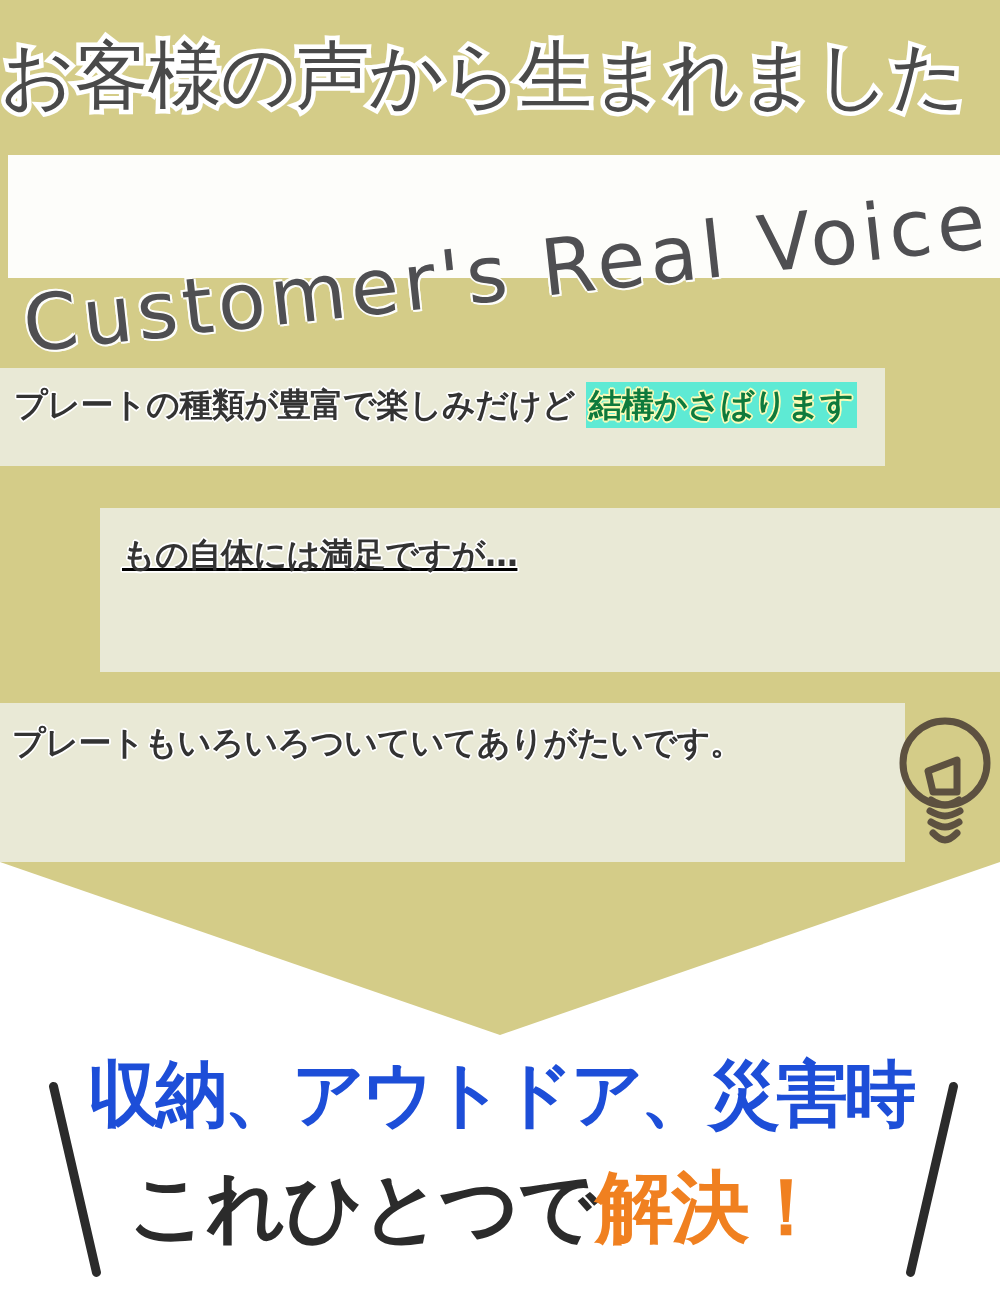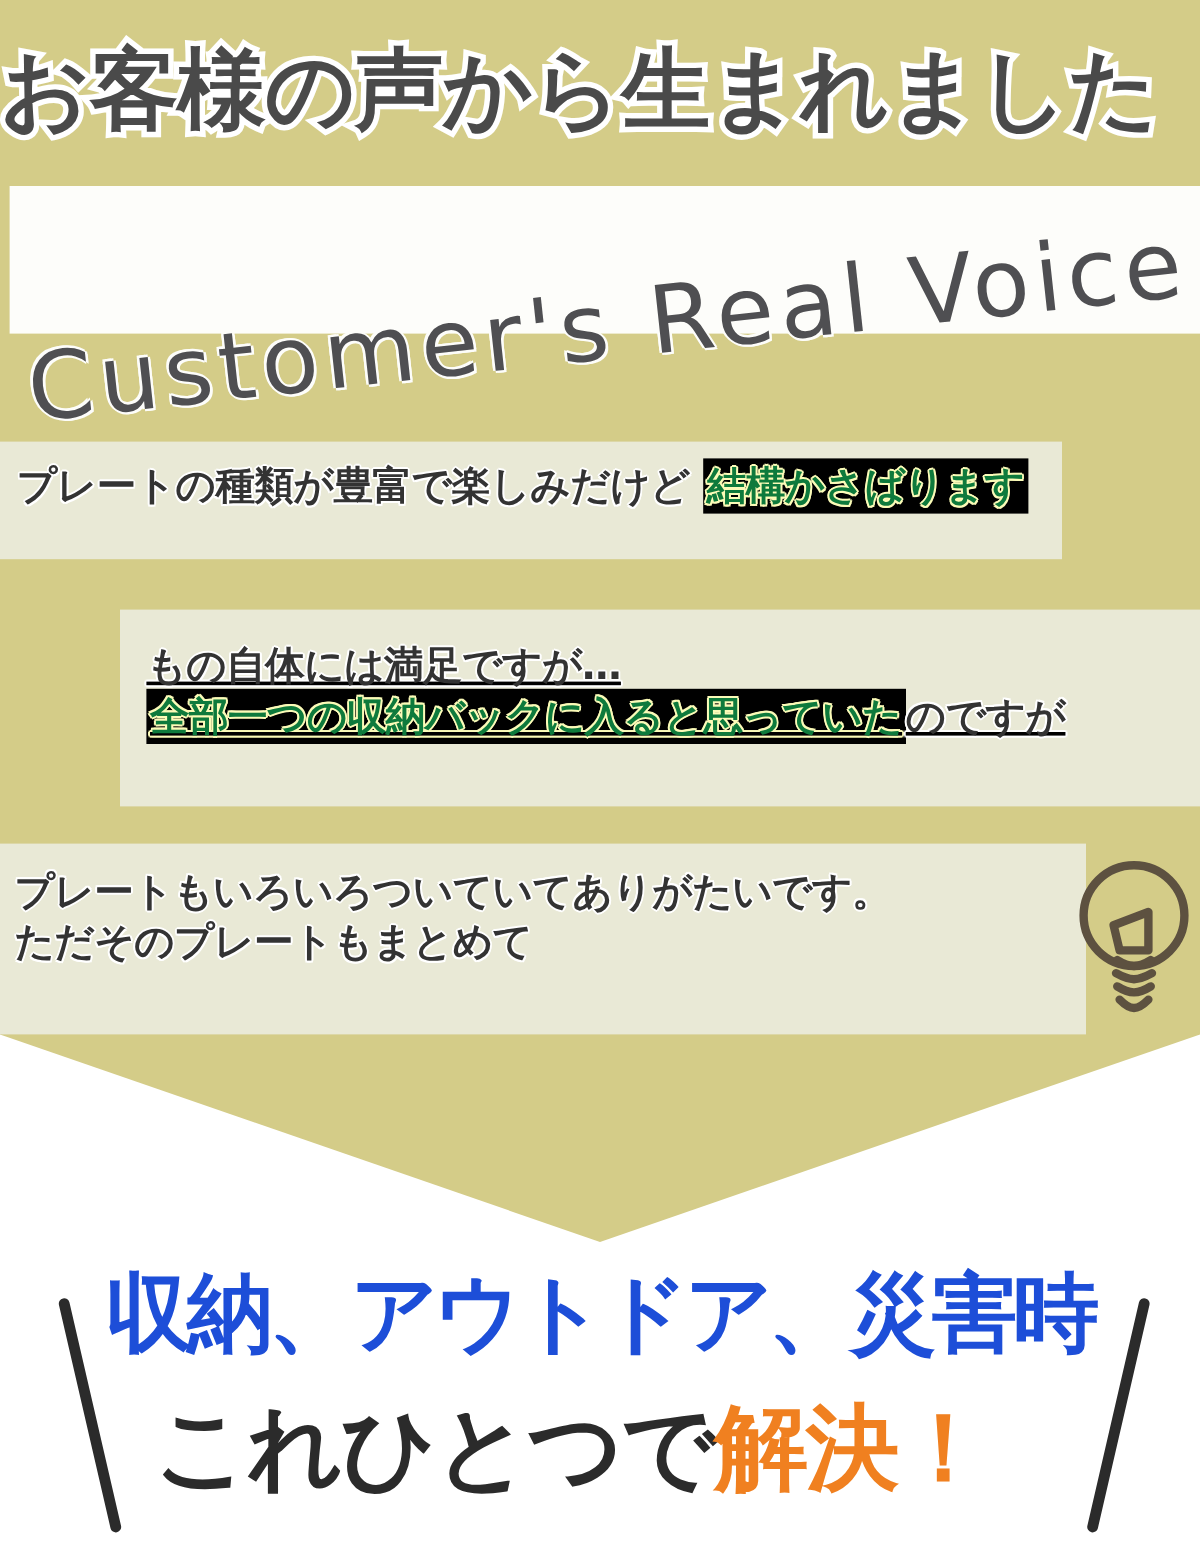--- a/index.html
+++ b/index.html
@@ -23,21 +23,21 @@
   }
 
   
   #headline {
     position:absolute;
     left:0; top:38px;
     width:800px;
     text-align:left;
     z-index:5;
     font-size:74px;
-    font-weight:bold;
+    font-weight:normal;
     color:#4a4a4a;
     letter-spacing:-1px;
     line-height:1.0;
     white-space:nowrap;
     -webkit-text-stroke:9px #ffffff;
     paint-order:stroke fill;
     text-shadow:0 0 1px #ffffff;
   }
 
   
@@ -93,21 +93,21 @@
     line-height:1.26;
     white-space:nowrap;
     letter-spacing:-0.5px;
     text-shadow:
       1.6px 0 0 #ffffff, -1.6px 0 0 #ffffff,
       0 1.6px 0 #ffffff, 0 -1.6px 0 #ffffff,
       1.2px 1.2px 0 #ffffff, -1.2px -1.2px 0 #ffffff,
       1.2px -1.2px 0 #ffffff, -1.2px 1.2px 0 #ffffff;
   }
   .hl {
-    background:#000000;
+    background:#5eead4;
     color:#0e7a3c;
     padding:3px 3px 4px 3px;
     text-shadow:
       1.6px 0 0 #fbfbb8, -1.6px 0 0 #fbfbb8,
       0 1.6px 0 #fbfbb8, 0 -1.6px 0 #fbfbb8,
       1.2px 1.2px 0 #fbfbb8, -1.2px -1.2px 0 #fbfbb8,
       1.2px -1.2px 0 #fbfbb8, -1.2px 1.2px 0 #fbfbb8;
     text-align: right;
   }
 
@@ -186,25 +186,23 @@
 
 <div class="voice-box" id="voice-box-1"></div>
 <div class="voice-box" id="voice-box-2"></div>
 <div class="voice-box" id="voice-box-3"></div>
 
 <div id="voice-text-1">
     <div class="voice-line"><span>プレートの種類が豊富で楽しみだけど </span><span class="hl">結構かさばります</span></div>
   </div>
 <div id="voice-text-2">
     <div class="voice-line"><span>もの自体には満足ですが…</span></div>
-    <div class="voice-line"><span class="hl">全部一つの収納バックに入ると思っていた</span><span>のですが</span></div>
   </div>
 <div id="voice-text-3">
     <div class="voice-line"><span>プレートもいろいろついていてありがたいです。</span></div>
-    <div class="voice-line"><span>ただそのプレートもまとめて</span></div>
   </div>
 
 <div id="lightbulb">
   <svg viewBox="0 0 100 150" width="100" height="150" aria-hidden="true">
     <g fill="none" stroke="#5d5140" stroke-width="7" stroke-linecap="round" stroke-linejoin="round">
       <circle cx="50" cy="55" r="42"></circle>
       <path d="M33 63 L62 52 L62 84 L38 84 Z"></path>
       <path d="M36 92 C36 92 44 97 50 97 C56 97 64 92 64 92"></path>
       <path d="M35 103 C35 103 44 108 50 108 C56 108 65 103 65 103"></path>
       <path d="M36 114 C36 114 44 119 50 119 C56 119 64 114 64 114"></path>

